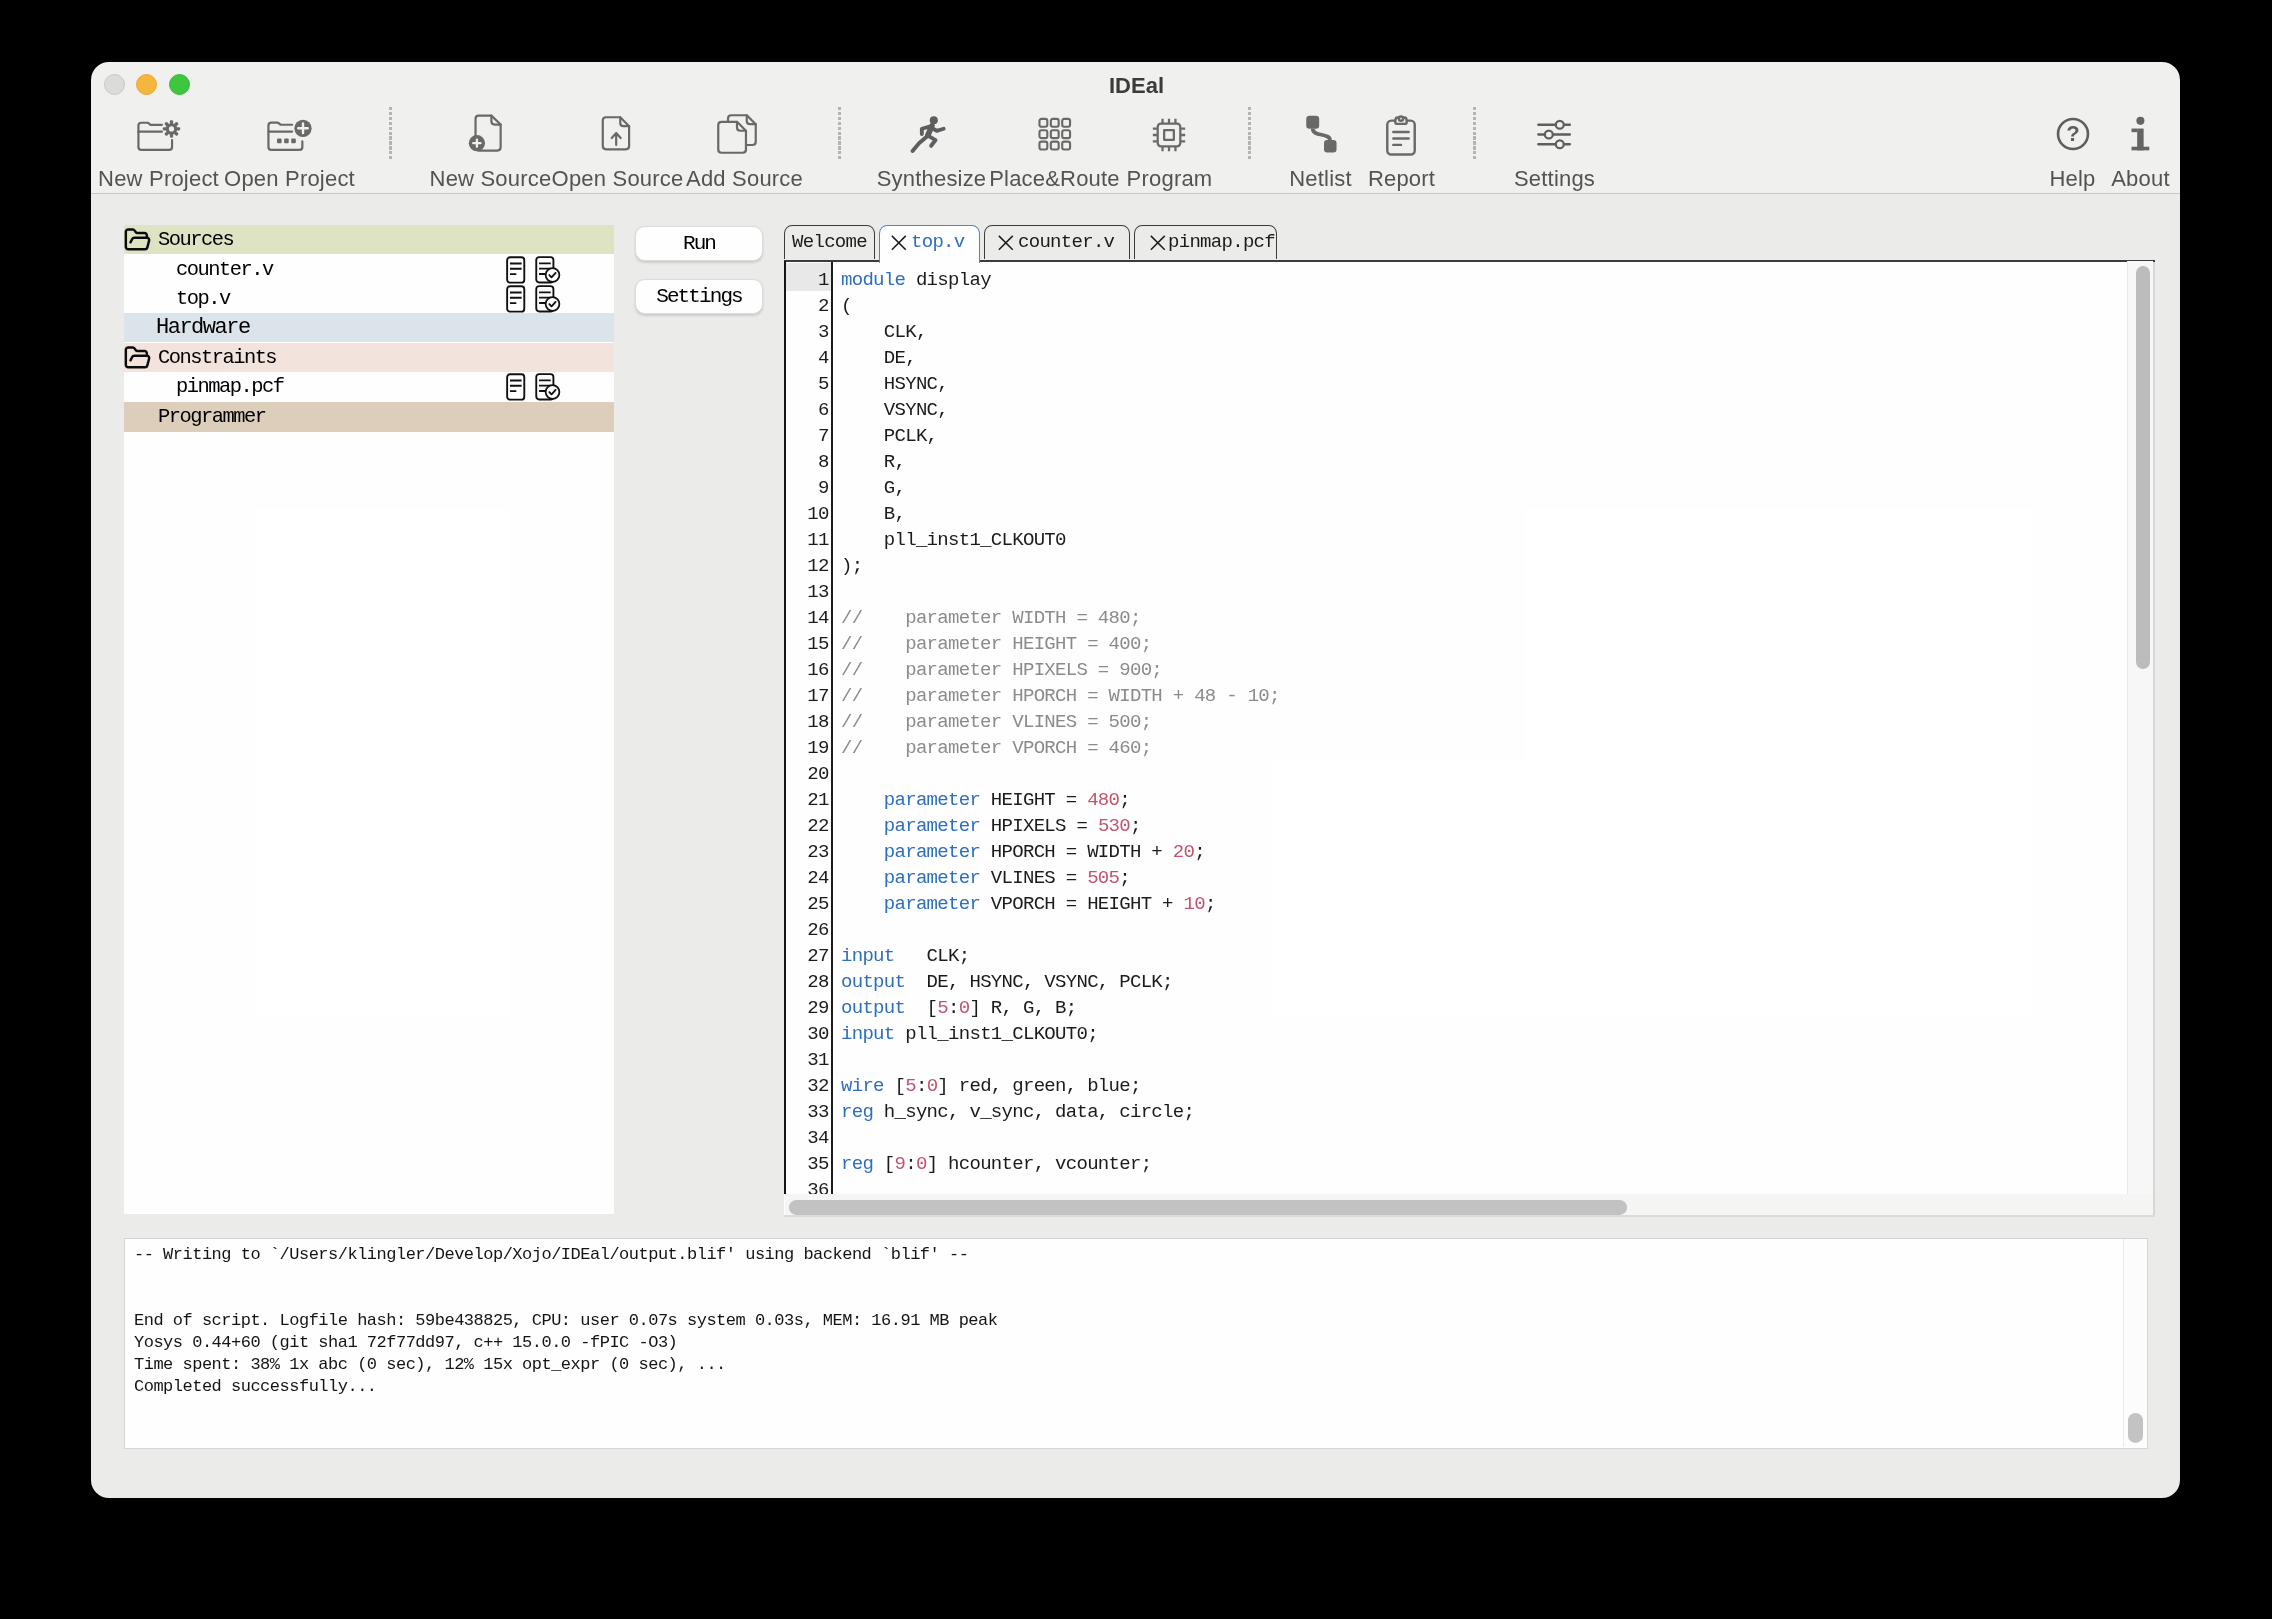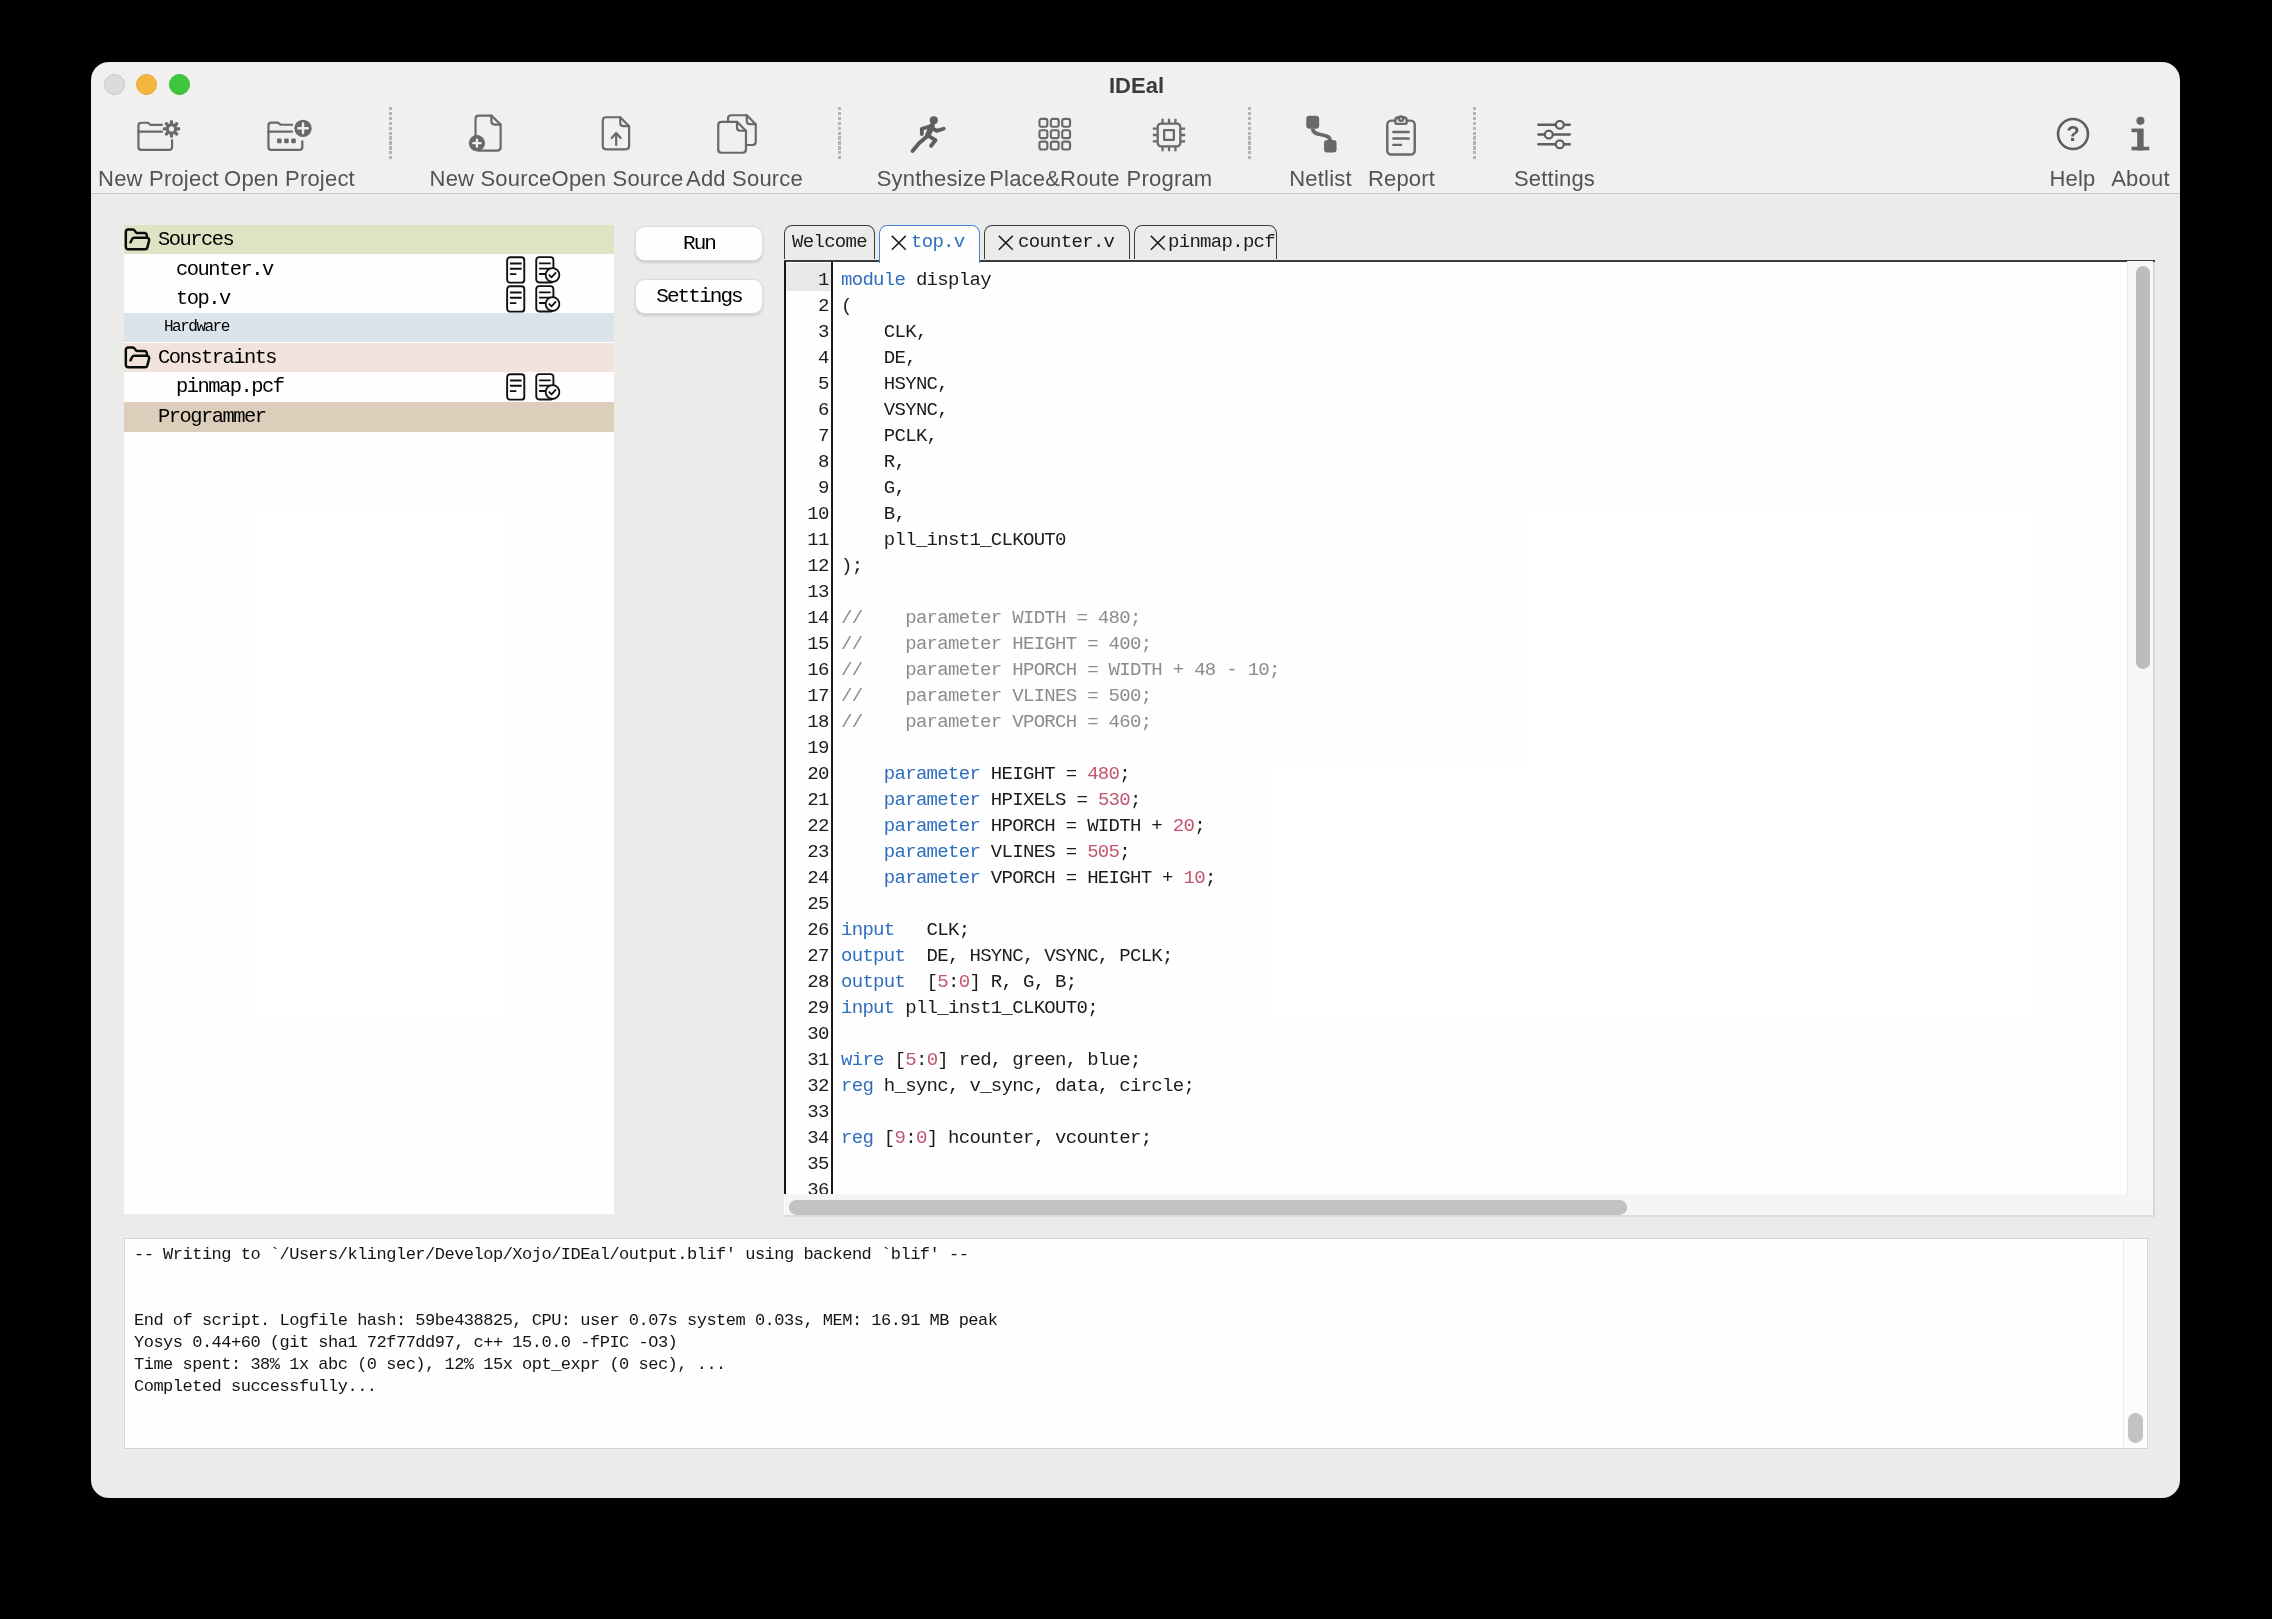--- a/index.html
+++ b/index.html
@@ -177,21 +177,21 @@
 <div class="abs" style="left:124px;top:402px;width:490px;height:30px;background:#ddcfbc"></div>
 <svg class="abs" style="left:123px;top:226px" width="29" height="28" viewBox="0 0 24 24" fill="none" stroke="#0c0c0c" stroke-width="2.1" stroke-linecap="round" stroke-linejoin="round">
       <path d="m6 14 1.45-2.9A2 2 0 0 1 9.24 10H20a2 2 0 0 1 1.94 2.5l-1.55 6a2 2 0 0 1-1.94 1.5H4a2 2 0 0 1-2-2V5c0-1.1.9-2 2-2h3.93a2 2 0 0 1 1.66.9l.82 1.2a2 2 0 0 0 1.66.9H18a2 2 0 0 1 2 2v2"></path>
     </svg>
 <svg class="abs" style="left:123px;top:344px" width="29" height="28" viewBox="0 0 24 24" fill="none" stroke="#0c0c0c" stroke-width="2.1" stroke-linecap="round" stroke-linejoin="round">
       <path d="m6 14 1.45-2.9A2 2 0 0 1 9.24 10H20a2 2 0 0 1 1.94 2.5l-1.55 6a2 2 0 0 1-1.94 1.5H4a2 2 0 0 1-2-2V5c0-1.1.9-2 2-2h3.93a2 2 0 0 1 1.66.9l.82 1.2a2 2 0 0 0 1.66.9H18a2 2 0 0 1 2 2v2"></path>
     </svg>
 <div class="abs mono" style="left:158px;top:225px;width:327px;height:14px;line-height:29px;font-size:20.4px;letter-spacing:-1.5px;color:#000">Sources</div>
 <div class="abs mono" style="left:176px;top:255px;width:327px;height:29px;line-height:29px;font-size:20.4px;letter-spacing:-1.5px;color:#000">counter.v</div>
 <div class="abs mono" style="left:176px;top:284px;width:327px;height:29px;line-height:29px;font-size:20.4px;letter-spacing:-1.5px;color:#000">top.v</div>
-<div class="abs mono" style="left:164px;top:313px;width:327px;height:29px;line-height:29px;font-size:16px;letter-spacing:-1.5px;color:#000">Hardware</div>
+<div class="abs mono" style="left:156px;top:313px;width:327px;height:29px;line-height:29px;font-size:22px;letter-spacing:-1.5px;color:#000">Hardware</div>
 <div class="abs mono" style="left:158px;top:343px;width:327px;height:29px;line-height:29px;font-size:20.4px;letter-spacing:-1.5px;color:#000">Constraints</div>
 <div class="abs mono" style="left:176px;top:372px;width:327px;height:29px;line-height:29px;font-size:20.4px;letter-spacing:-1.5px;color:#000">pinmap.pcf</div>
 <div class="abs mono" style="left:158px;top:402px;width:327px;height:30px;line-height:30px;font-size:20.4px;letter-spacing:-1.5px;color:#000">Programmer</div>
 <svg class="abs dicon1" style="left:506px;top:256px" width="19.6" height="28" viewBox="0 0 24 34">
       <rect x="1.4" y="1.4" width="21" height="31" rx="3.6" fill="none" stroke="#111" stroke-width="2.3"></rect>
       <g stroke="#111" stroke-width="2.3" stroke-linecap="square">
         <path d="M6 9 H18 M6 15.5 H18 M6 22 H11.5"></path>
       </g>
     </svg>
 <svg class="abs" style="left:535px;top:256px" width="28" height="28.6" viewBox="0 0 34 35">
@@ -304,20 +304,21 @@
 <div class="cl">    VSYNC,</div>
 <div class="cl">    PCLK,</div>
 <div class="cl">    R,</div>
 <div class="cl">    G,</div>
 <div class="cl">    B,</div>
 <div class="cl">    pll_inst1_CLKOUT0</div>
 <div class="cl">);</div>
 <div class="cl"> </div>
 <div class="cl"><span class="c">//    parameter WIDTH = 480;</span></div>
 <div class="cl"><span class="c">//    parameter HEIGHT = 400;</span></div>
+<div class="cl"><span class="c">//    parameter HPIXELS = 900;</span></div>
 <div class="cl"><span class="c">//    parameter HPORCH = WIDTH + 48 - 10;</span></div>
 <div class="cl"><span class="c">//    parameter VLINES = 500;</span></div>
 <div class="cl"><span class="c">//    parameter VPORCH = 460;</span></div>
 <div class="cl"> </div>
 <div class="cl">    <span class="k">parameter</span> HEIGHT = <span class="n">480</span>;</div>
 <div class="cl">    <span class="k">parameter</span> HPIXELS = <span class="n">530</span>;</div>
 <div class="cl">    <span class="k">parameter</span> HPORCH = WIDTH + <span class="n">20</span>;</div>
 <div class="cl">    <span class="k">parameter</span> VLINES = <span class="n">505</span>;</div>
 <div class="cl">    <span class="k">parameter</span> VPORCH = HEIGHT + <span class="n">10</span>;</div>
 <div class="cl"> </div>

